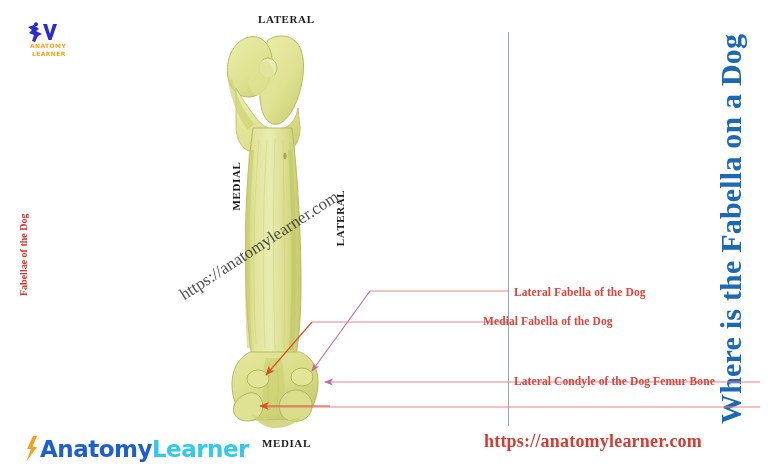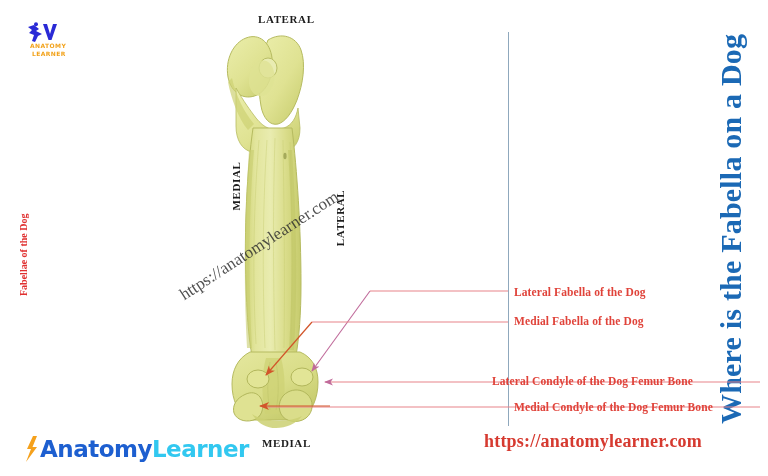--- a/index.html
+++ b/index.html
@@ -180,22 +180,22 @@
   .anno {
     position: absolute;
     font-family: "Liberation Serif", serif;
     font-size: 11.5px;
     font-weight: bold;
     color: #e0433a;
     white-space: nowrap;
     letter-spacing: .1px;
   }
   #anno-0 { left: 514px; top: 286px; }
-  #anno-1 { left: 514px; top: 315px; text-align: right; }
-  #anno-2 { left: 492px; top: 375px; }
+  #anno-1 { left: 483px; top: 315px; text-align: right; }
+  #anno-2 { left: 514px; top: 375px; }
   #anno-3 { left: 514px; top: 401px; }
 
   
   #bone-svg, #lead-svg {
     position: absolute;
     left: 0;
     top: 0;
     width: 768px;
     height: 476px;
   }
@@ -357,21 +357,20 @@
     <g>
       <path d="M760,407 L508,407" stroke="#e8848a" stroke-width="1.1" fill="none"></path>
       <path d="M508,407 L262,407" stroke="#e8848a" stroke-width="1.1" fill="none"></path>
       <path d="M330,406 L260,406" stroke="#d2552a" stroke-width="1.2" fill="none" marker-end="url(#arrOrange)"></path>
     </g>
   </svg>
 
   <div class="anno" id="anno-0">Lateral  Fabella  of the Dog</div>
   <div class="anno" id="anno-1">Medial  Fabella  of the Dog</div>
   <div class="anno" id="anno-2">Lateral  Condyle of the  Dog Femur Bone</div>
-  <div class="anno" id="anno-3">Medial  Condyle of the  Dog Femur Bone</div>
 
   <div id="logo-bottom">
     <svg width="16" height="28" viewBox="0 0 16 28">
       <path d="M9 1 L3 14 L7 14 L2 27 L13 12 L8.5 12 L13 1 Z" fill="#f5a11c"></path>
     </svg>
     <span class="w1">Anatomy</span>
     <span class="w2">Learner</span>
   </div>
 
   <div id="bottom-url">https://anatomylearner.com</div>

